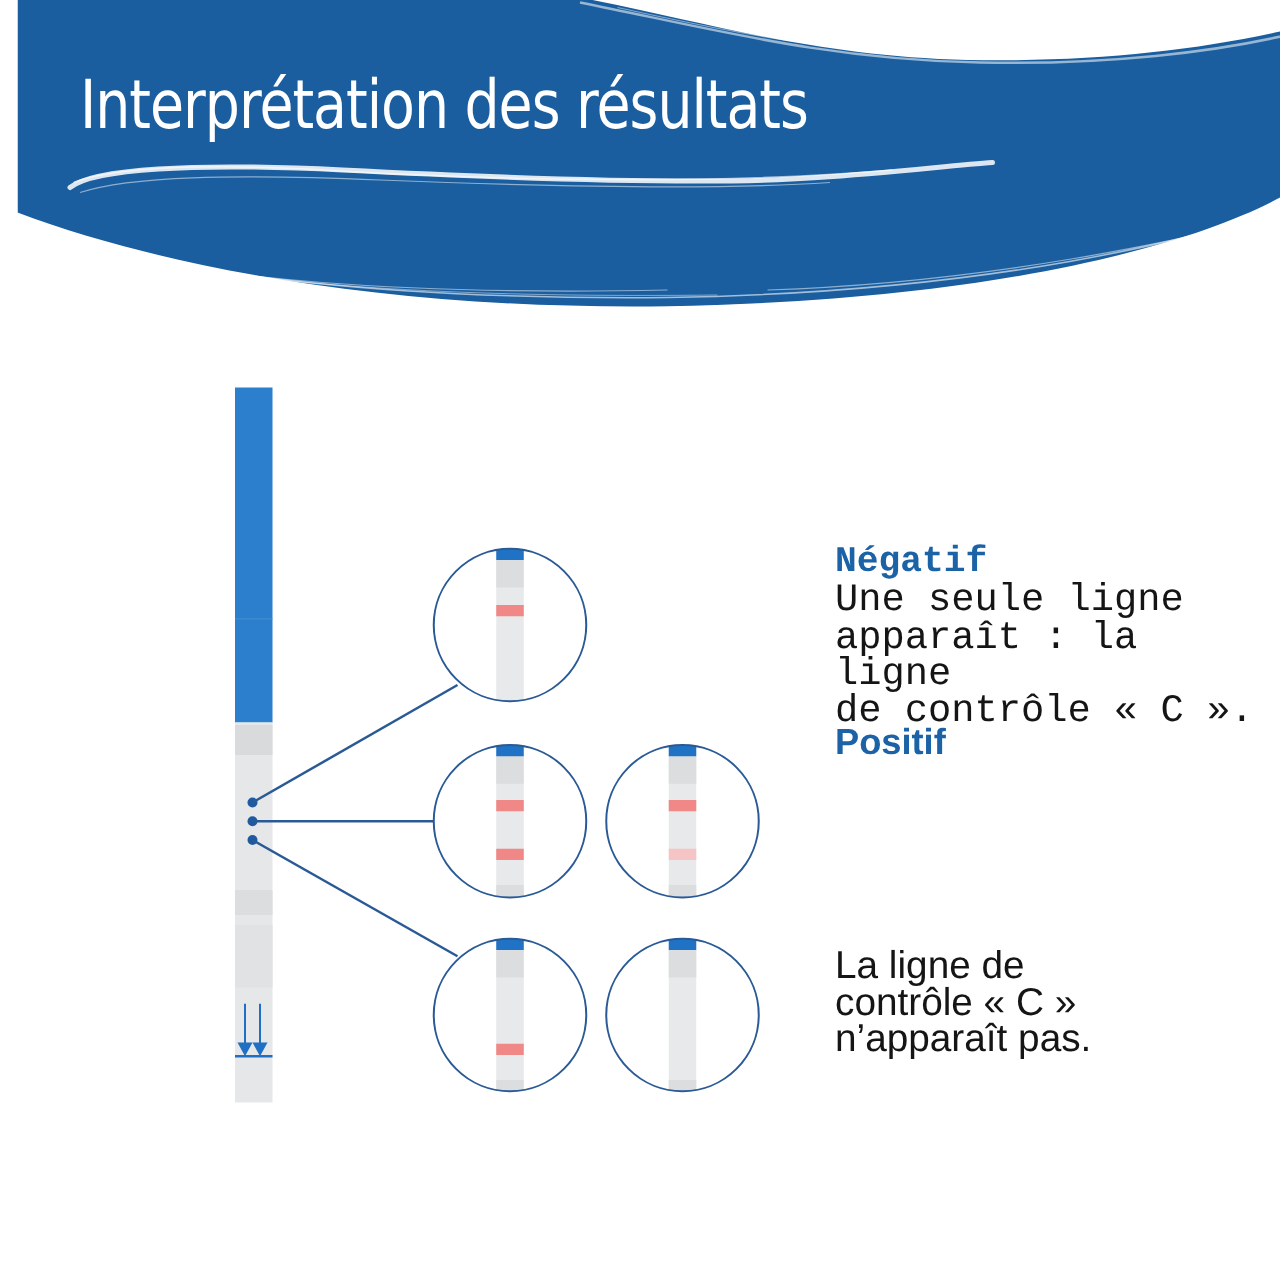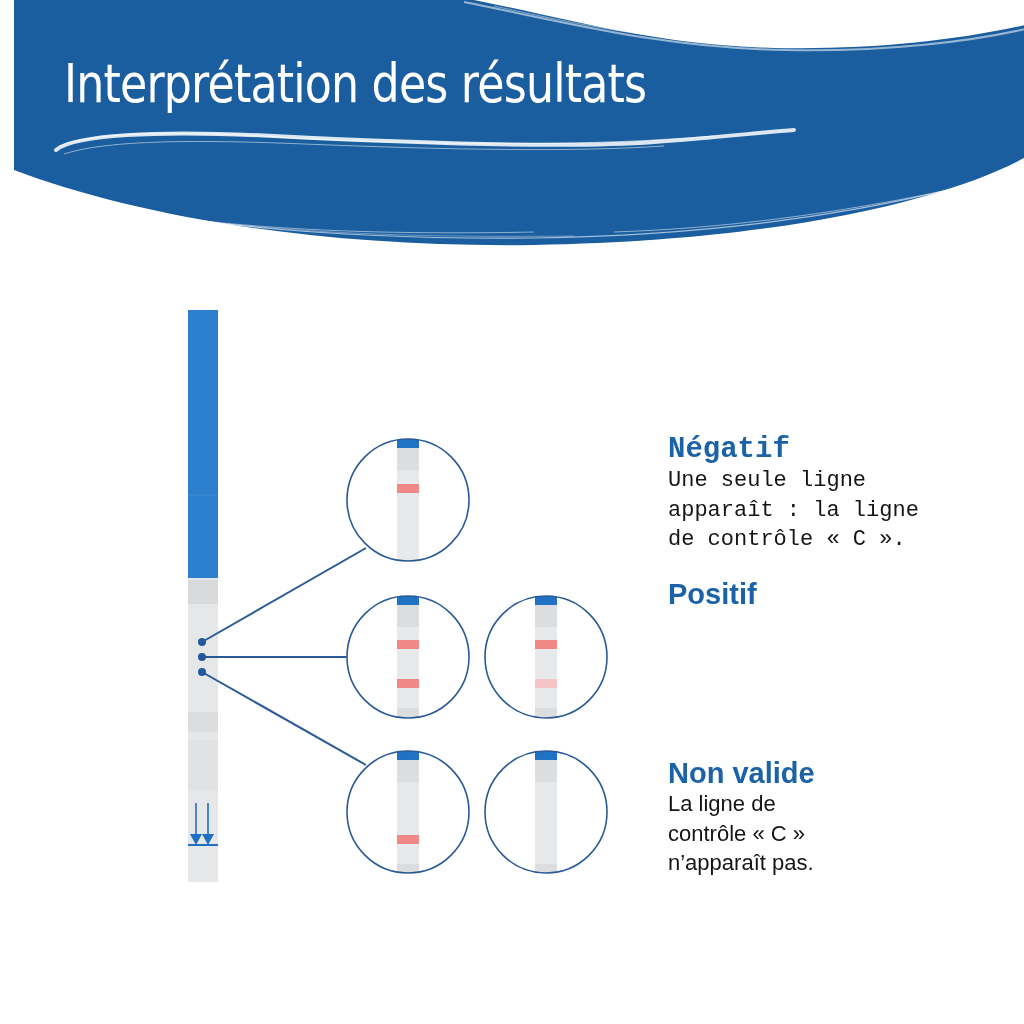--- a/index.html
+++ b/index.html
@@ -20,21 +20,21 @@
     .diagram { position: absolute; left: 0; top: 0; width: 1024px; height: 1024px; }
     .legend {
       position: absolute; left: 668px; top: 430px; width: 340px;
       font-family: "Liberation Sans", sans-serif;
     }
     .legend-block { position: absolute; left: 0; }
     .legend-title {
       font-weight: bold; color: #1b62a6; font-size: 29px; line-height: 32px; margin: 0;
     }
     .legend-text {
-      color: #151515; font-size: 22px; line-height: 29.5px; margin: 0; white-space: pre-line;
+      color: #151515; font-size: 31px; line-height: 29.5px; margin: 0; white-space: pre-line;
     }
   </style>
 </head>
 <body>
 
 <div class="banner">
   <svg width="1024" height="260" viewBox="0 0 1024 260">
     <defs>
       <pattern id="streak" width="40" height="6" patternUnits="userSpaceOnUse">
         <rect width="40" height="6" fill="none"></rect>
@@ -166,18 +166,17 @@
   <div class="legend-block" style="top:4px;font-family:Liberation Mono, monospace;">
     <p class="legend-title">Négatif</p>
     <p class="legend-text">Une seule ligne
 apparaît : la ligne
 de contrôle « C ».</p>
   </div>
   <div class="legend-block" style="top:148px;">
     <p class="legend-title">Positif</p>
   </div>
   <div class="legend-block" style="top:327px;">
-    <p class="legend-title">Non valide</p>
     <p class="legend-text">La ligne de
 contrôle « C »
 n’apparaît pas.</p>
   </div>
 </div>
 
 </body></html>

